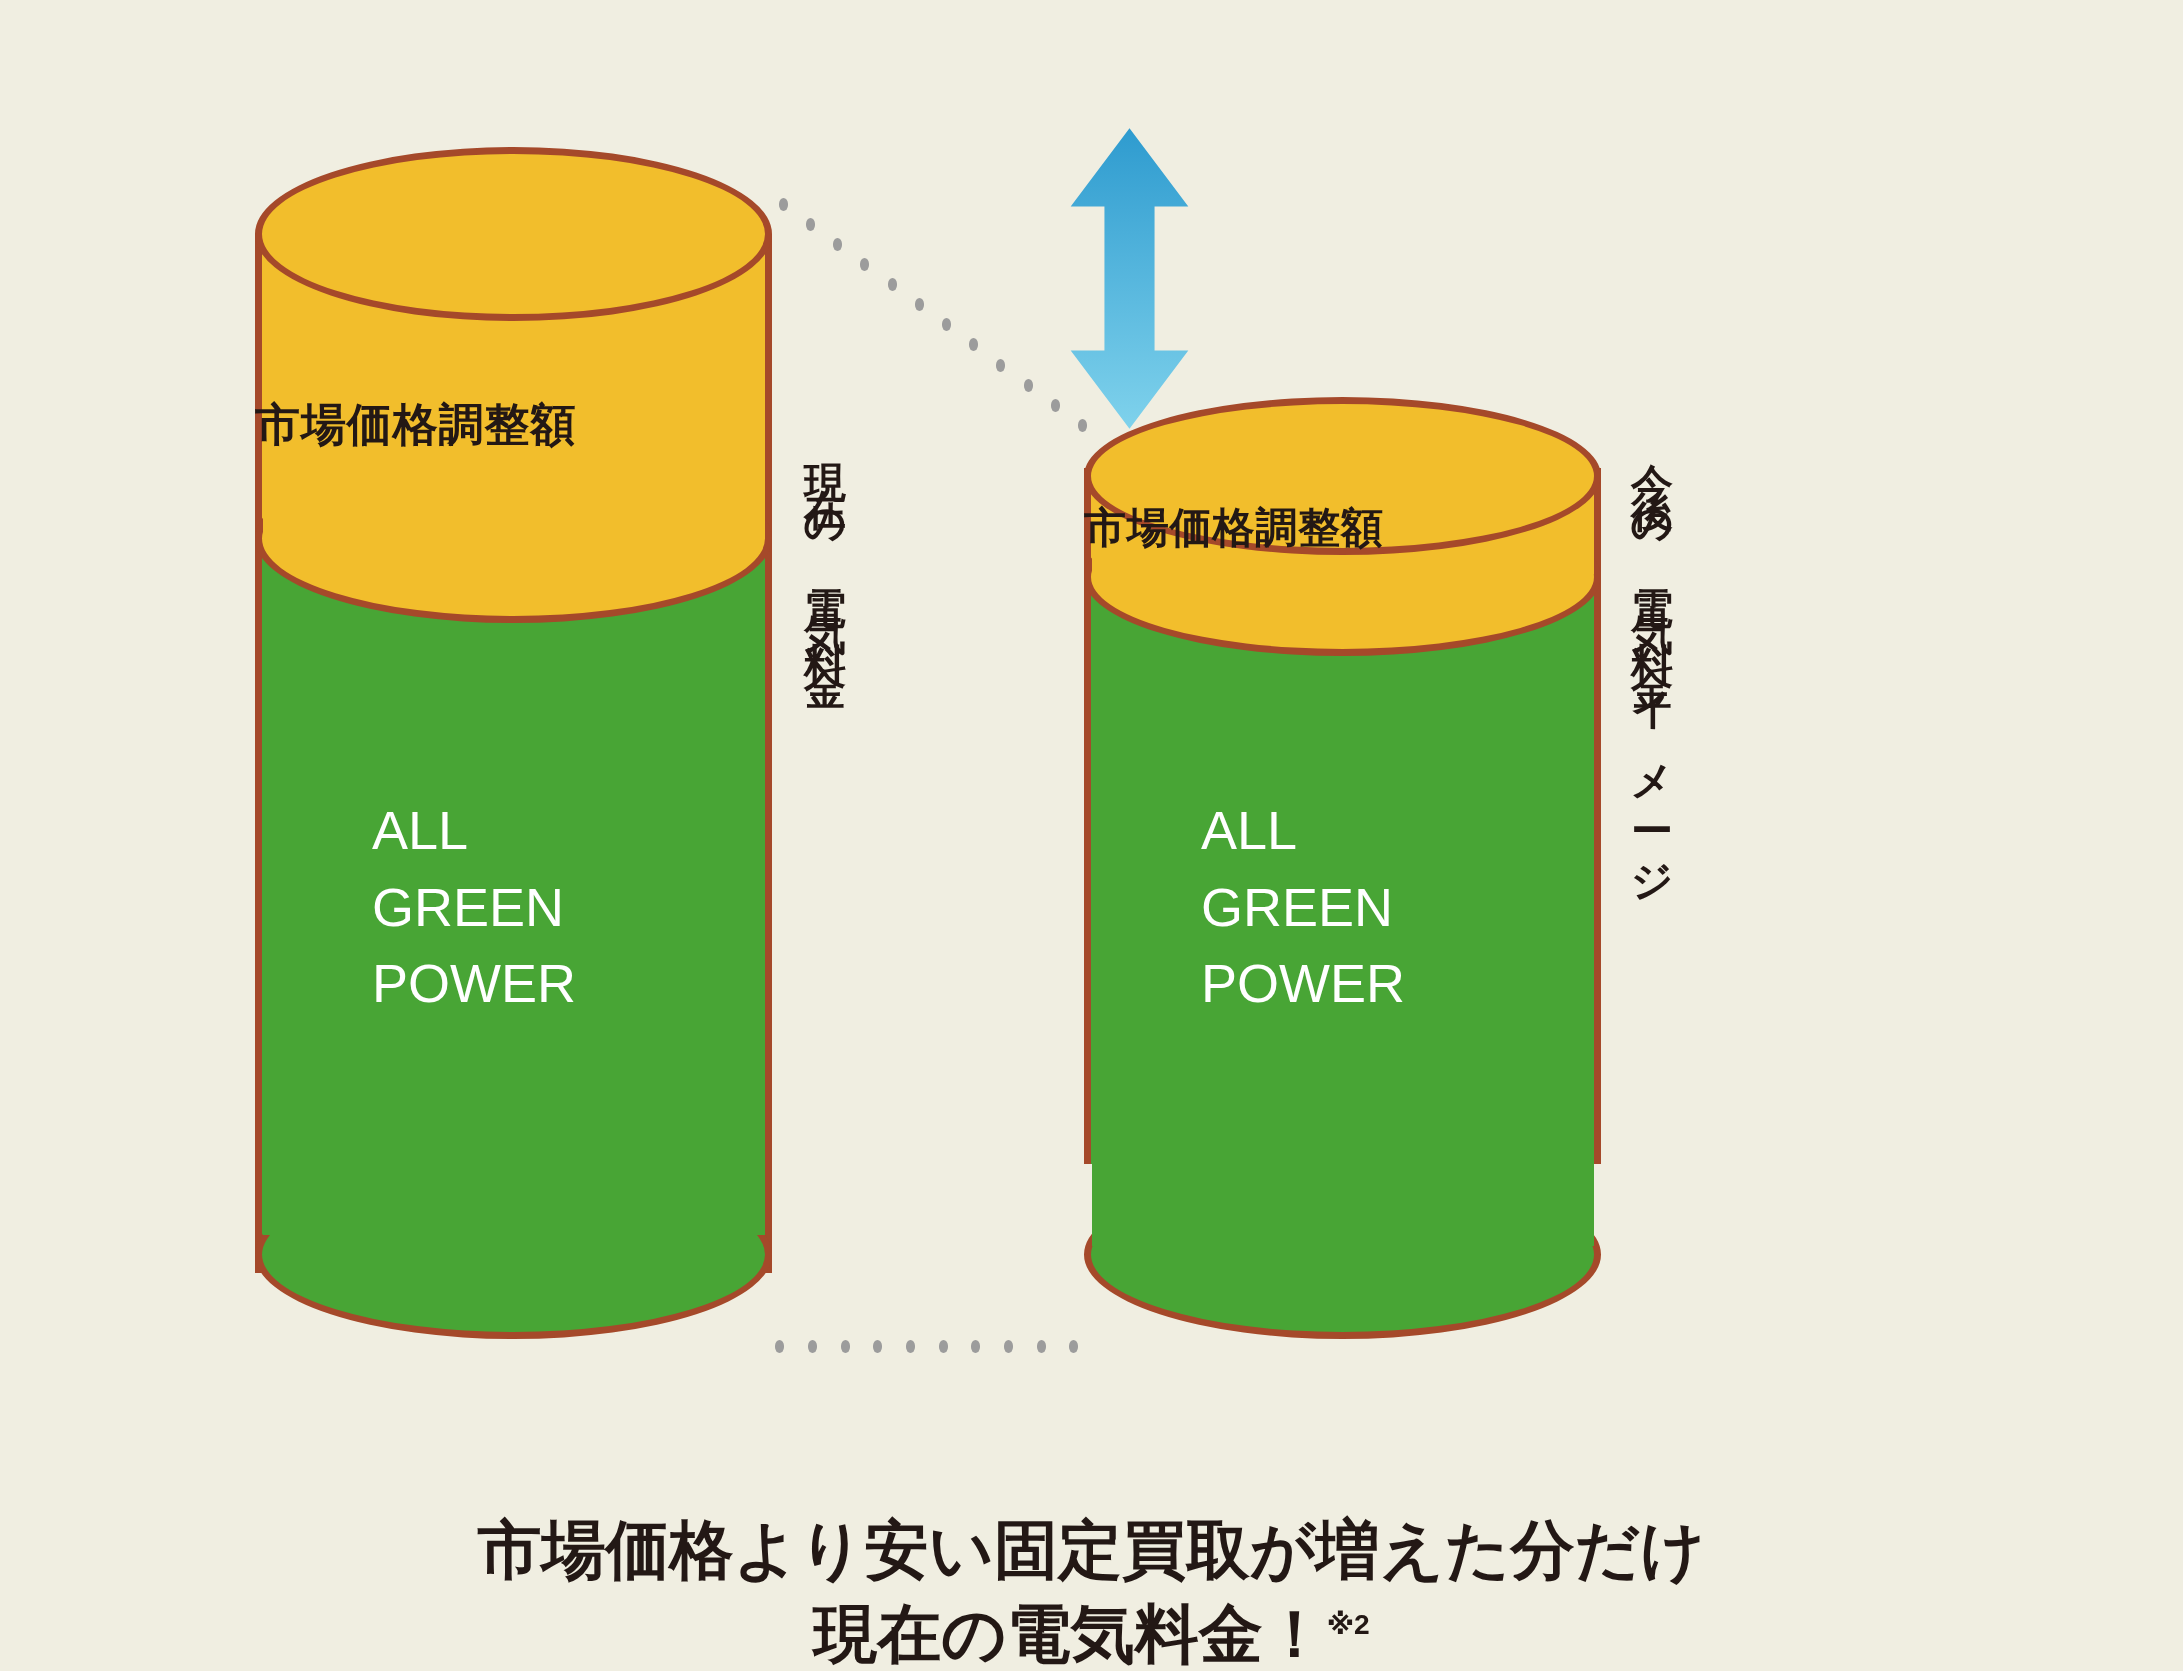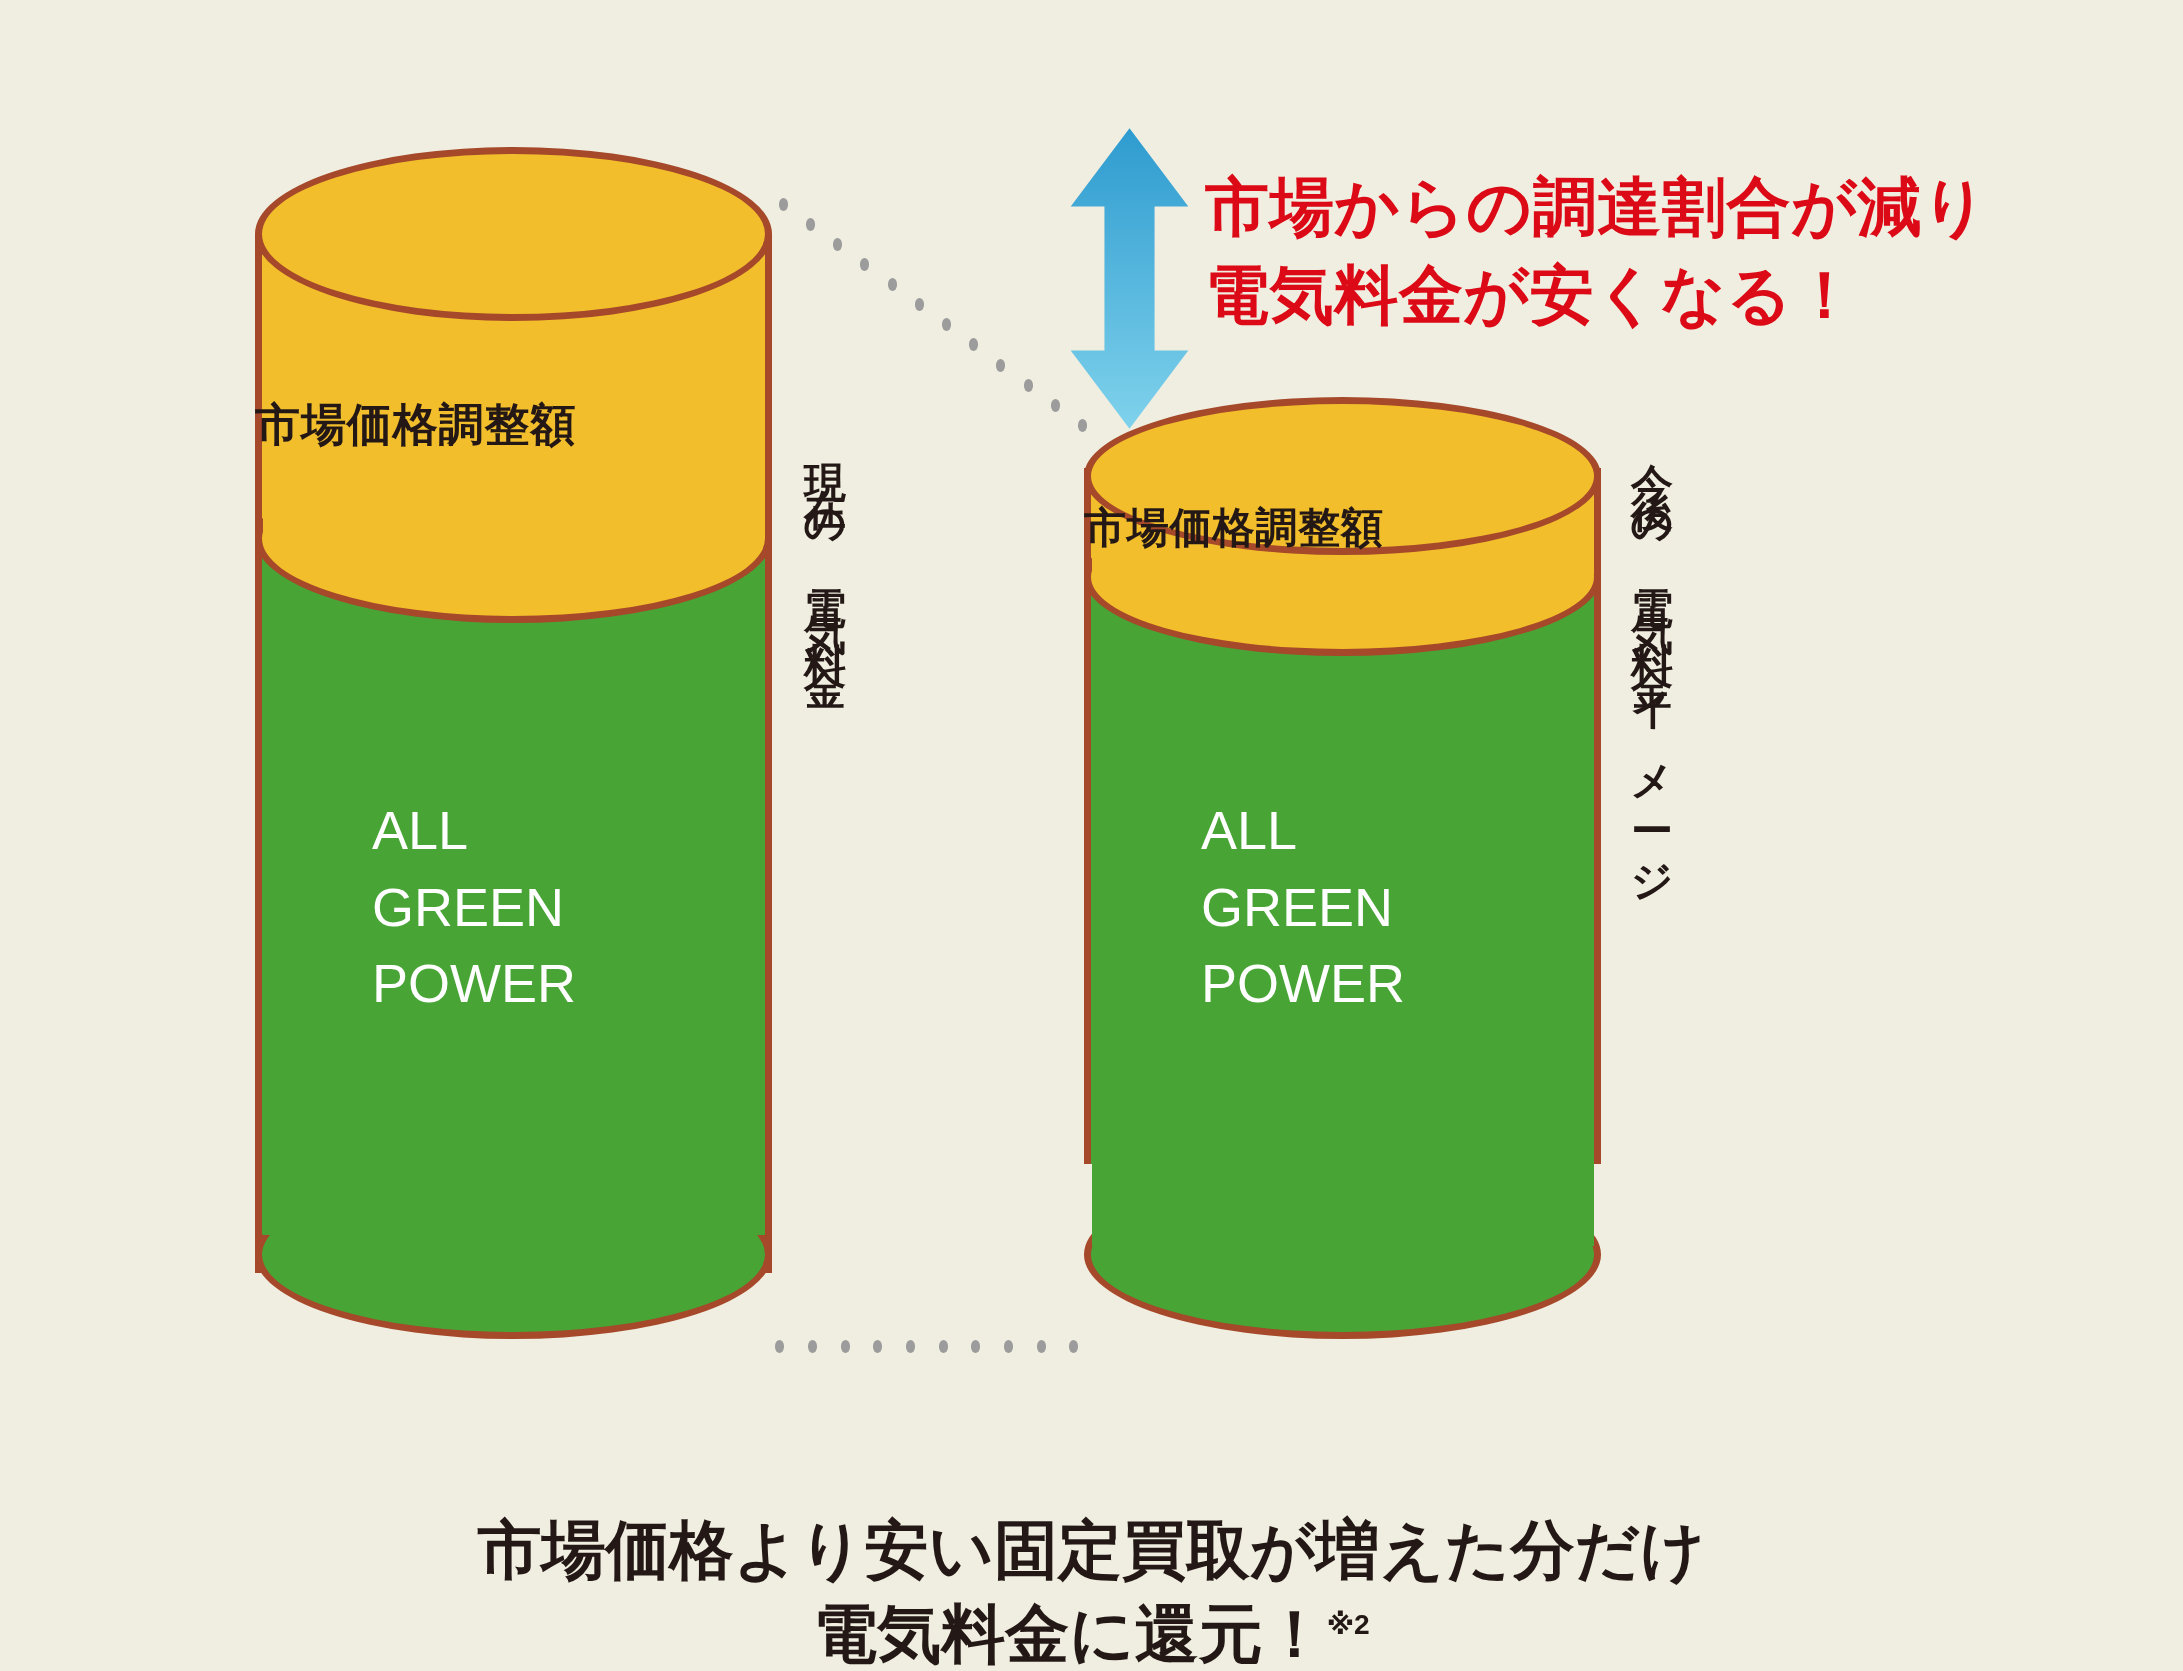--- a/index.html
+++ b/index.html
@@ -191,22 +191,20 @@
   <svg class="abs" style="left:1064px; top:126px; z-index:9;" width="131" height="305" viewBox="0 0 240 560">
     <defs>
       <linearGradient id="arrowGrad" x1="0" y1="0" x2="0" y2="1">
         <stop offset="0%" stop-color="#2E9BCF"></stop>
         <stop offset="100%" stop-color="#7FD2EC"></stop>
       </linearGradient>
     </defs>
     <path d="M120 4 L228 148 L166 148 L166 412 L228 412 L120 556 L12 412 L74 412 L74 148 L12 148 Z" fill="url(#arrowGrad)"></path>
   </svg>
 
-  <div class="callout" style="left:1205px; top:163px; font-size:64px; width:925px;">市場からの調達割合が減り
-電気料金が安くなる！</div>
 
   <div class="abs" style="left:0; top:0; width:2183px; height:1672px; pointer-events:none;">
     <div class="dot" style="left:779px; top:198px;"></div>
     <div class="dot" style="left:806px; top:218px;"></div>
     <div class="dot" style="left:833px; top:238px;"></div>
     <div class="dot" style="left:860px; top:258px;"></div>
     <div class="dot" style="left:888px; top:278px;"></div>
     <div class="dot" style="left:915px; top:298px;"></div>
     <div class="dot" style="left:942px; top:318px;"></div>
     <div class="dot" style="left:969px; top:338px;"></div>
@@ -224,17 +222,17 @@
     <div class="dot" style="left:906px; top:1340px;"></div>
     <div class="dot" style="left:939px; top:1340px;"></div>
     <div class="dot" style="left:971px; top:1340px;"></div>
     <div class="dot" style="left:1004px; top:1340px;"></div>
     <div class="dot" style="left:1037px; top:1340px;"></div>
     <div class="dot" style="left:1069px; top:1340px;"></div>
   </div>
 
   <div class="bottom-caption" style="left:0; top:1508px; width:2183px; font-size:64px;">
     <span class="bottom-line">市場価格より安い固定買取が増えた分だけ</span>
-    <span class="bottom-line"><span>電気料金に還元！</span><span class="note-mark">※2</span></span>
+    <span class="bottom-line"><span>現在の電気料金！</span><span class="note-mark">※2</span></span>
   </div>
 
 </div>
 
 
 </body></html>

